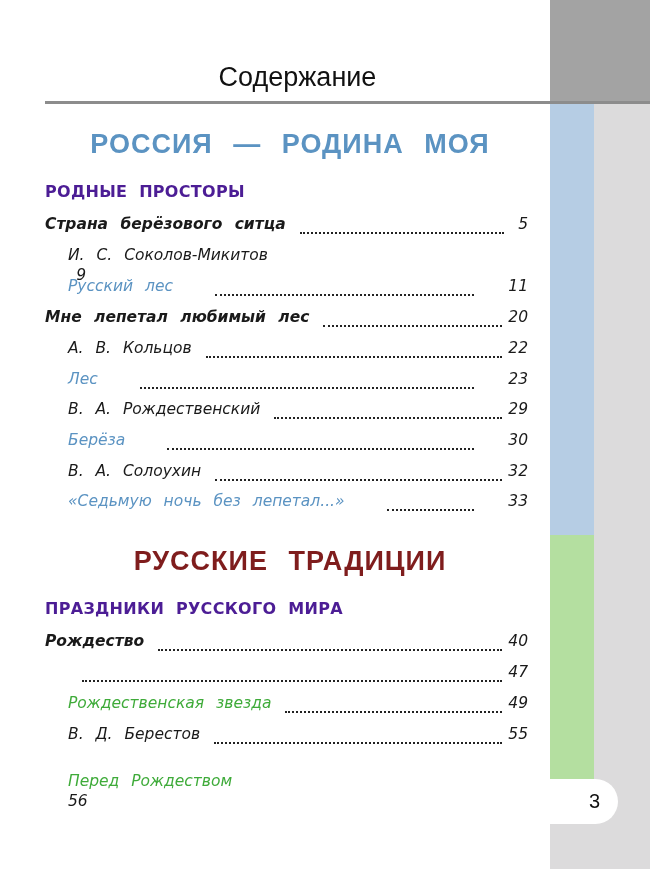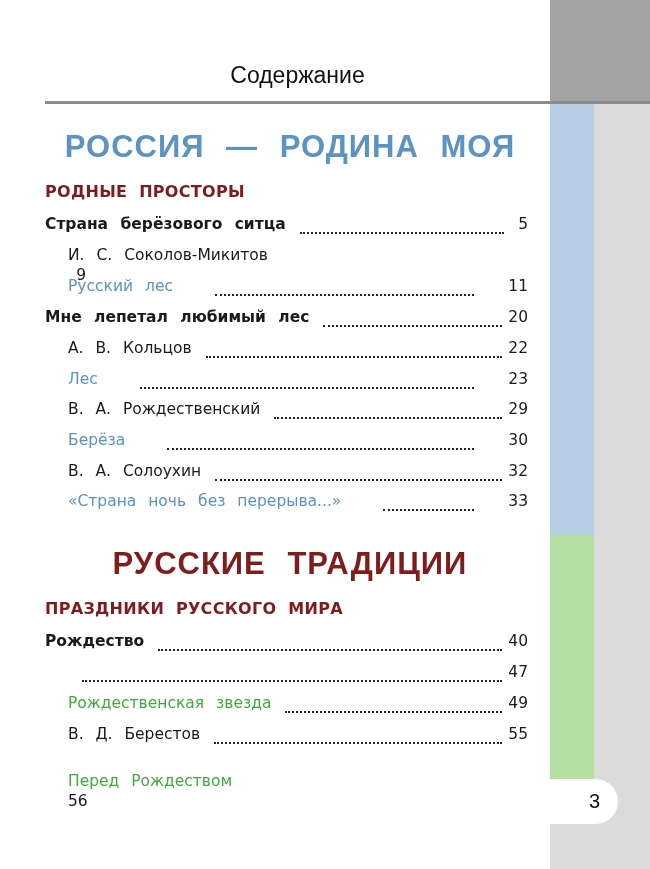--- a/index.html
+++ b/index.html
@@ -7,28 +7,28 @@
        font-family:"DejaVu Sans","Liberation Sans",sans-serif;color:#1a1a1a;}
   .side-gray{position:absolute;left:550px;top:0;width:100px;height:102px;background:#a3a3a3;}
   .side-light{position:absolute;left:594px;top:102px;width:56px;height:767px;background:#dcdbdc;}
   .side-blue{position:absolute;left:550px;top:102px;width:44px;height:433px;background:#b6cde4;}
   .side-green{position:absolute;left:550px;top:535px;width:44px;height:244px;background:#b4dfa0;}
   .side-bottom{position:absolute;left:550px;top:779px;width:44px;height:90px;background:#dcdbdc;}
   .page-pill{position:absolute;left:550px;top:779px;width:68px;height:45px;background:#fff;
        border-radius:0 23px 23px 0;display:flex;align-items:center;justify-content:flex-end;
        padding-right:18px;box-sizing:border-box;font-family:"Liberation Sans",sans-serif;font-size:20px;color:#111;}
   .title{position:absolute;left:45px;width:505px;top:62px;text-align:center;
-       font-family:"Liberation Sans",sans-serif;font-size:23px;color:#111;}
+       font-family:"Liberation Sans",sans-serif;font-size:27px;color:#111;}
   .rule{position:absolute;left:45px;top:101px;width:605px;height:3px;background:#8c8c8c;}
   .section{position:absolute;left:45px;width:490px;text-align:center;font-family:"Liberation Sans",sans-serif;
-       font-weight:bold;font-size:31px;word-spacing:12px;letter-spacing:1px;}
+       font-weight:bold;font-size:27px;word-spacing:12px;letter-spacing:1px;}
   .sec-blue{top:129px;color:#5b93c2;}
   .sec-green{top:546px;color:#7f1d1d;}
-  .sub{position:absolute;left:45px;font-weight:bold;font-size:16px;color:#7f1d1d;word-spacing:6px;letter-spacing:0.3px;}
-  .row{position:absolute;left:45px;width:483px;height:24px;display:flex;align-items:baseline;font-size:15.5px;}
+  .sub{position:absolute;left:45px;font-weight:bold;font-size:16px;color:#4c1d95;word-spacing:6px;letter-spacing:0.3px;}
+  .row{position:absolute;left:45px;width:483px;height:24px;display:flex;align-items:baseline;font-size:15.5px;font-style:italic;}
   .row .t{white-space:nowrap;word-spacing:7px;}
   .row .dots{flex:1;margin:0 6px 0 14px;border-bottom:2px dotted #222;height:0;align-self:center;transform:translateY(6px);}
   .row .p{white-space:nowrap;min-width:18px;text-align:right;}
   .row.bold .t{font-weight:bold;}
   .row.ind{left:68px;width:460px;}
   .c-dark{color:#1a1a1a;}
   .c-blue{color:#5b93c2;gap:28px;}
   .c-green{color:#3fab3a;}
 </style>
 </head>
@@ -88,21 +88,21 @@
   <span class="t">Берёза</span>
     <span class="dots"></span>
     <span class="p c-dark">30</span>
 </div>
 <div class="row ind c-dark" style="top:462px;">
   <span class="t">В. А. Солоухин</span>
     <span class="dots"></span>
     <span class="p">32</span>
 </div>
 <div class="row ind c-blue" style="top:492px;">
-  <span class="t">«Страна ночь без перерыва...»</span>
+  <span class="t">«Седьмую ночь без лепетал...»</span>
     <span class="dots"></span>
     <span class="p c-dark">33</span>
 </div>
 
 <div class="section sec-green">РУССКИЕ ТРАДИЦИИ</div>
 <div class="sub" style="top:599px;">ПРАЗДНИКИ РУССКОГО МИРА</div>
 
 <div class="row bold c-dark" style="top:632px;">
   <span class="t">Рождество</span>
     <span class="dots"></span>

